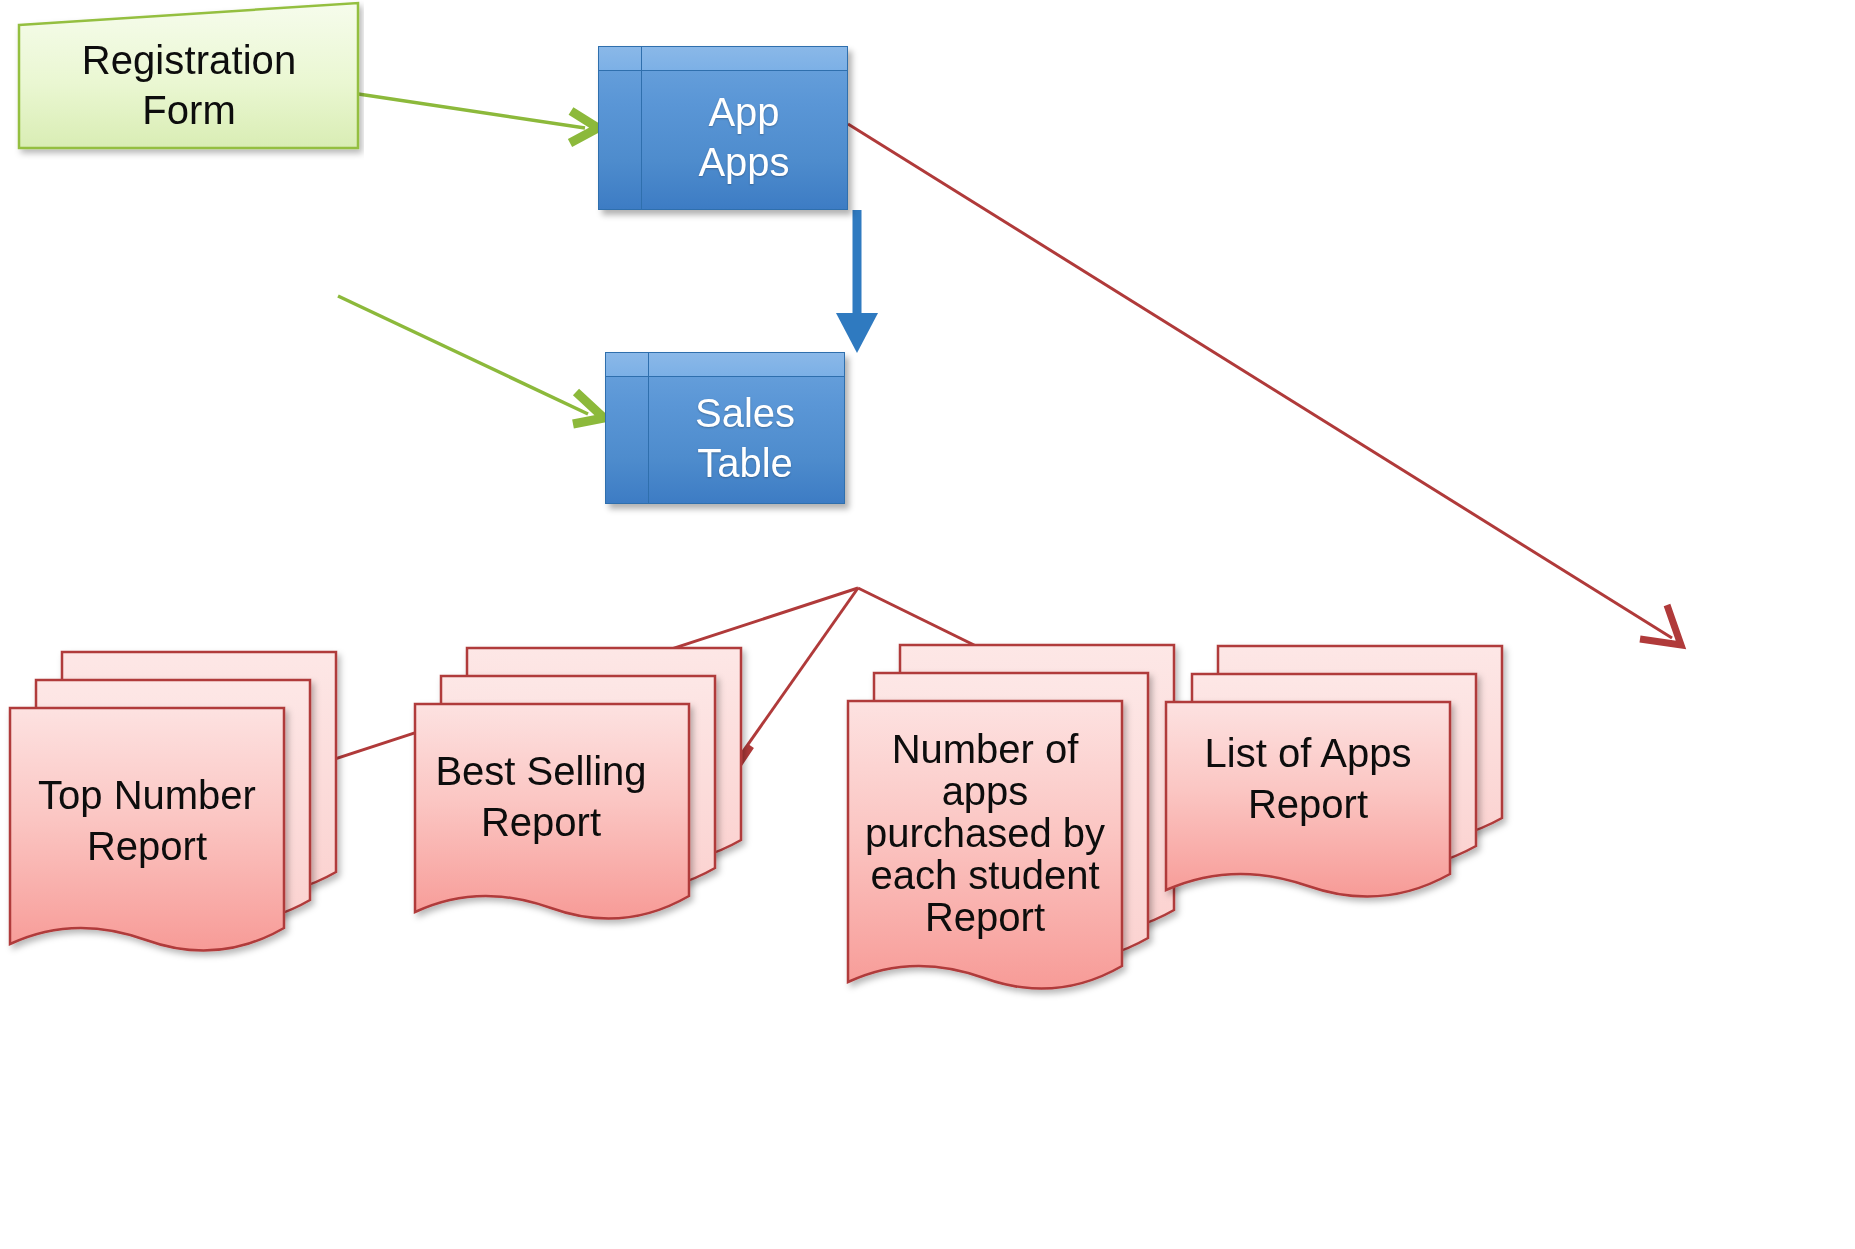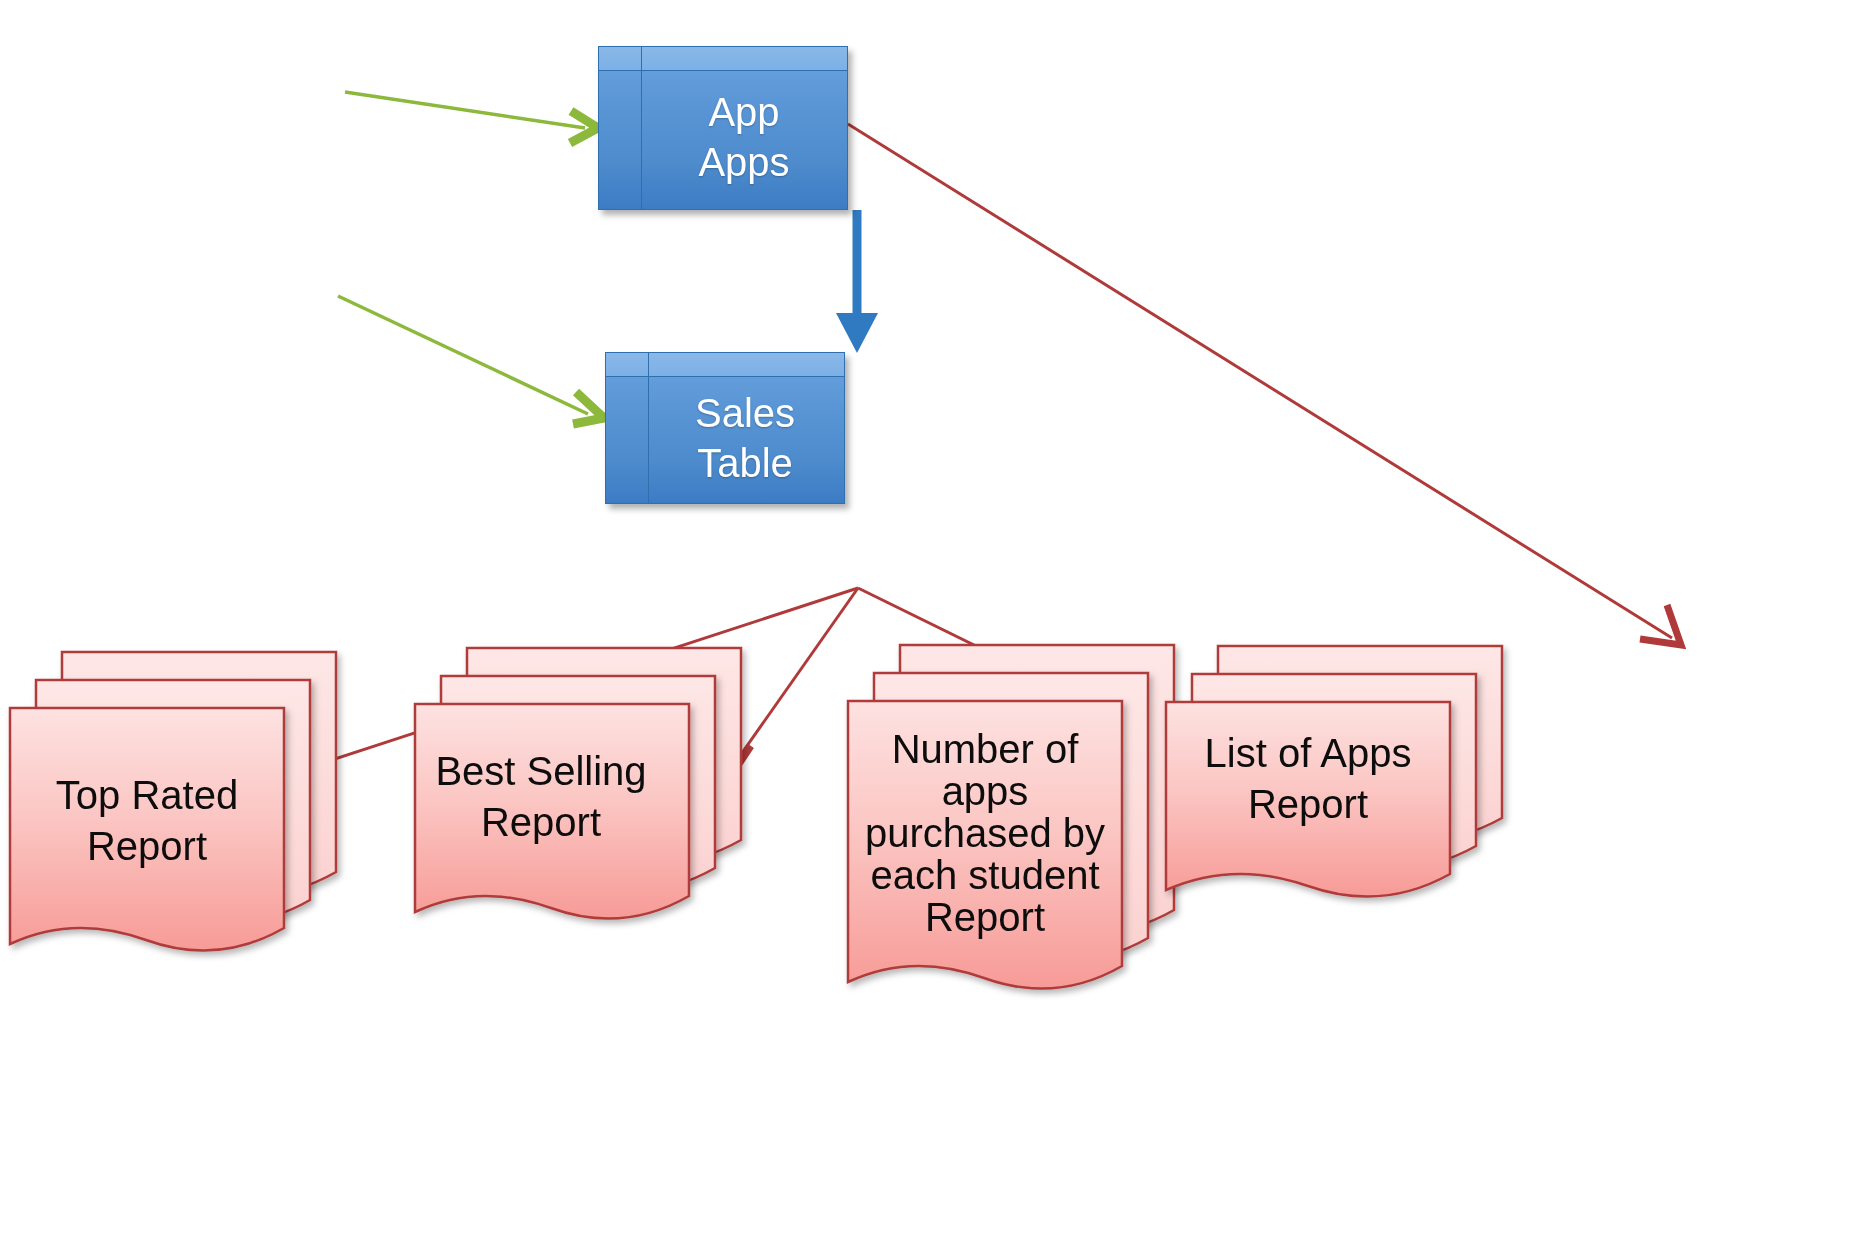--- a/index.html
+++ b/index.html
@@ -146,20 +146,27 @@
       <line x1="858" y1="588" x2="730" y2="770" stroke="#b03a3a" stroke-width="3"></line>
       <path d="M 710 740 L 727 782 L 751 746" fill="none" stroke="#b03a3a" stroke-width="7" stroke-linejoin="miter"></path>
     </g>
 
     <g>
       <line x1="858" y1="588" x2="1218" y2="765" stroke="#b03a3a" stroke-width="3"></line>
       <path d="M 1194 737 L 1227 776 L 1227 735" fill="none" stroke="#b03a3a" stroke-width="7" stroke-linejoin="miter"></path>
     </g>
   </svg>
 
+  <div class="form-shape node" style="left:14px; top:0px; width:350px; height:155px;">
+    <svg width="350" height="160" viewBox="0 0 350 160" xmlns="http://www.w3.org/2000/svg">
+      <polygon points="5,25 344,3 344,148 5,148" fill="url(#gradForm)" stroke="#94bf3f" stroke-width="2.5" filter="url(#softShadow2)"></polygon>
+    </svg>
+    <div class="form-label" style="top:35px;">Registration
+Form</div>
+  </div>
 
 
   <div class="table-shape node" style="left:598px; top:46px; width:250px; height:164px;">
     <div class="hdr"></div>
     <div class="colsep" style="left:42px;"></div>
     <div class="tbl-label" style="top:40px; padding-left:42px;">App
 Apps</div>
   </div>
 
   <div class="table-shape node" style="left:605px; top:352px; width:240px; height:152px;">
@@ -168,21 +175,21 @@
     <div class="tbl-label" style="top:35px; padding-left:40px;">Sales
 Table</div>
   </div>
 
   <div class="report-stack" style="left:0px; top:640px; width:360px; height:420px;">
     <svg width="360" height="420" viewBox="0 0 360 420" xmlns="http://www.w3.org/2000/svg">
       <path d="M 62 12 L 336 12 L 336 232 Q 270 270 198 244 Q 126 218 62 248 Z" fill="url(#gradRepBack)" stroke="#b03a3a" stroke-width="2.5" filter="url(#softShadow2)"></path>
       <path d="M 36 40 L 310 40 L 310 260 Q 244 298 172 272 Q 100 246 36 276 Z" fill="url(#gradRepBack)" stroke="#b03a3a" stroke-width="2.5" filter="url(#softShadow2)"></path>
       <path d="M 10 68 L 284 68 L 284 288 Q 218 326 146 300 Q 74 274 10 304 Z" fill="url(#gradRep)" stroke="#b03a3a" stroke-width="2.5" filter="url(#softShadow2)"></path>
     </svg>
-    <div class="rep-label" style="left:10px; top:130px; width:274px;">Top Rated
+    <div class="rep-label" style="left:10px; top:130px; width:274px;">Top Number
 Report</div>
   </div>
 
   <div class="report-stack" style="left:405px; top:618px; width:360px; height:420px;">
     <svg width="360" height="420" viewBox="0 0 360 420" xmlns="http://www.w3.org/2000/svg">
       <path d="M 62 30 L 336 30 L 336 222 Q 270 260 198 234 Q 126 208 62 238 Z" fill="url(#gradRepBack)" stroke="#b03a3a" stroke-width="2.5" filter="url(#softShadow2)"></path>
       <path d="M 36 58 L 310 58 L 310 250 Q 244 288 172 262 Q 100 236 36 266 Z" fill="url(#gradRepBack)" stroke="#b03a3a" stroke-width="2.5" filter="url(#softShadow2)"></path>
       <path d="M 10 86 L 284 86 L 284 278 Q 218 316 146 290 Q 74 264 10 294 Z" fill="url(#gradRep)" stroke="#b03a3a" stroke-width="2.5" filter="url(#softShadow2)"></path>
     </svg>
     <div class="rep-label" style="left:10px; top:128px; width:252px;">Best Selling

